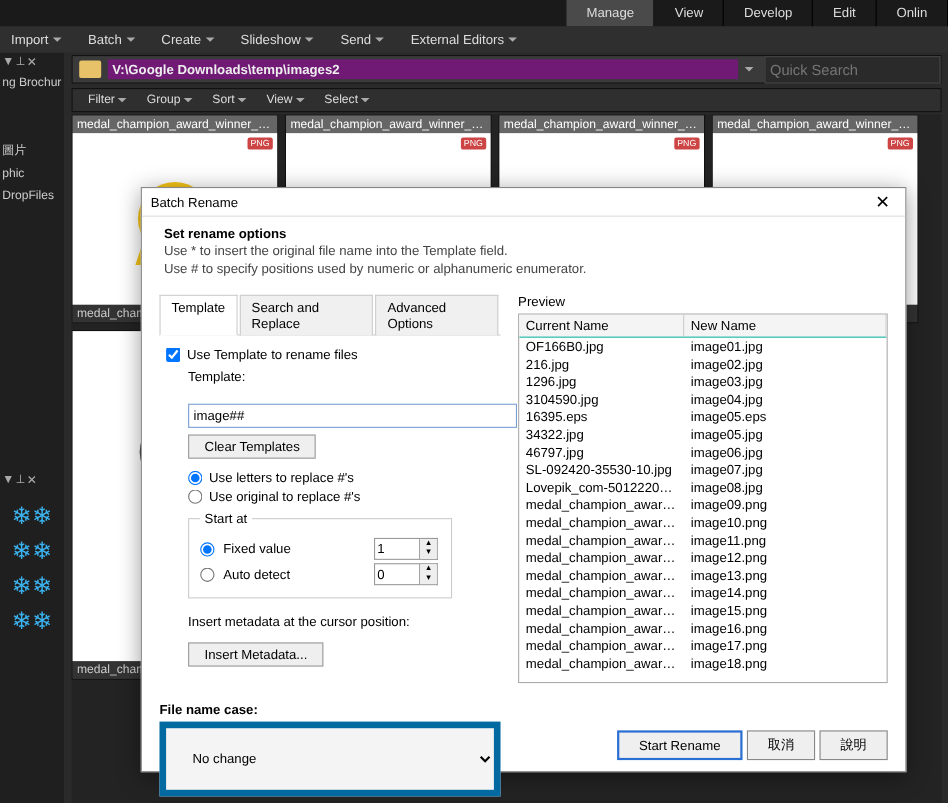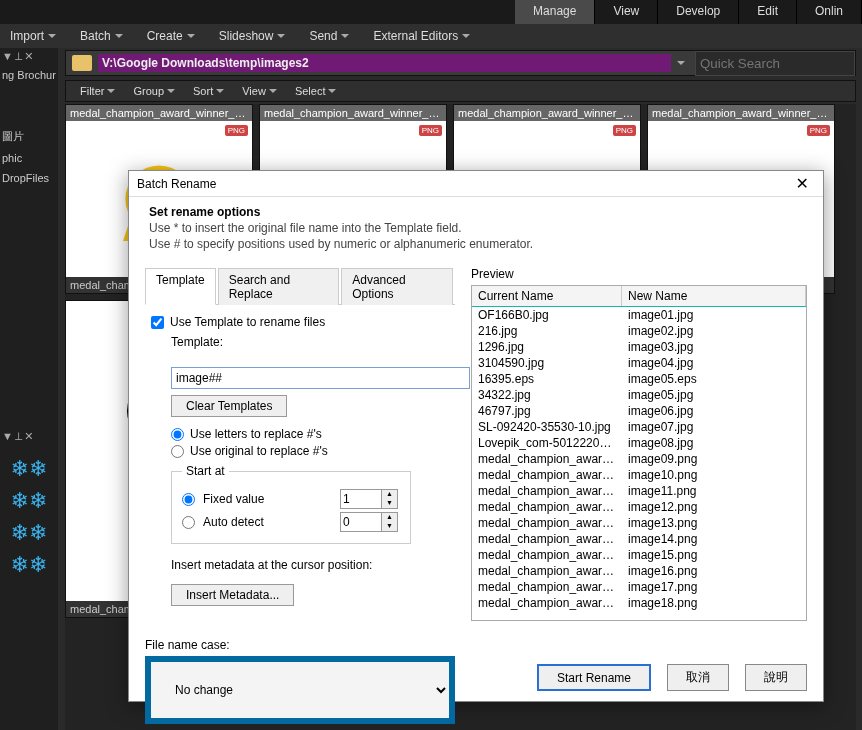--- a/index.html
+++ b/index.html
@@ -72,34 +72,34 @@
 .fieldset { border: 1px solid #ccc; margin: 6px 0 6px 20px; padding: 8px 10px; width: 240px; }
 .fieldset legend { font-size: 12px; padding: 0 4px; }
 .spin-row { display: flex; align-items: center; gap: 8px; margin: 3px 0; }
 .spin-row .lbl { flex: 1; }
 .spin { width: 60px; display: flex; }
 .spin input { width: 42px; padding: 2px; border: 1px solid #999; font-size: 12px; }
 .spin .arrows { width: 16px; border: 1px solid #999; border-left: none; display: flex; flex-direction: column; }
 .spin .arrows span { flex: 1; text-align: center; font-size: 7px; line-height: 8px; cursor: pointer; background: #eee; }
 .meta-txt { margin: 14px 0 6px 20px; font-size: 12px; }
 
-.sep-label { margin-top: 22px; font-size: 12px; }
+.sep-label { margin-top: 22px; font-size: 12px; font-weight: bold; }
 .case-select { width: 100%; padding: 20px; border: 6px solid #0369a1; background: #f4f4f4; font-size: 12px; margin-top: 4px; }
 
 .preview-label { font-size: 12px; margin-bottom: 4px; }
 .preview-box { border: 1px solid #aaa; height: 336px; overflow-y: scroll; background: #fff; }
 .preview-head { display: flex; background: #f4f4f4; border-bottom: 1px solid #14b8a6; position: sticky; top: 0; }
 .preview-head .col { padding: 3px 6px; font-size: 12px; border-right: 1px solid #ccc; }
 .preview-head .col1 { width: 150px; }
 .preview-head .col2 { flex: 1; }
 .preview-row { display: flex; font-size: 12px; }
 .preview-row .c1 { width: 150px; padding: 1px 6px; overflow: hidden; white-space: nowrap; text-overflow: ellipsis; }
 .preview-row .c2 { flex: 1; padding: 1px 6px; }
 
-.dialog .footer { position: absolute; bottom: 10px; right: 16px; display: flex; gap: 16px; }
+.dialog .footer { position: absolute; bottom: 10px; right: 16px; display: flex; gap: 4px; }
 .footer .fbtn { padding: 4px 18px; border: 1px solid #888; background: #efefef; cursor: pointer; font-size: 12px; }
 .footer .fbtn.primary { border: 2px solid #2a6fd4; }
 
 
 .medal-gold { width: 120px; height: 120px; }
 .medal-ribbon { width: 90px; height: 60px; }
 </style>
 </head>
 <body>
 

